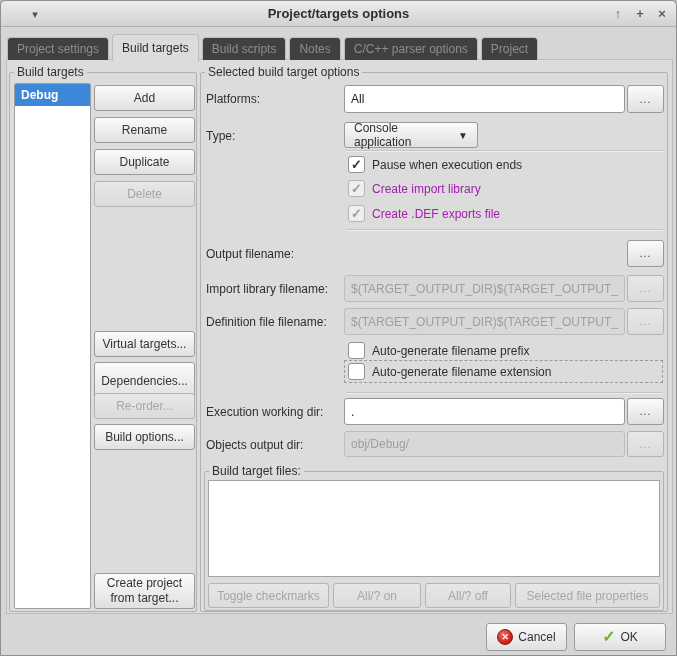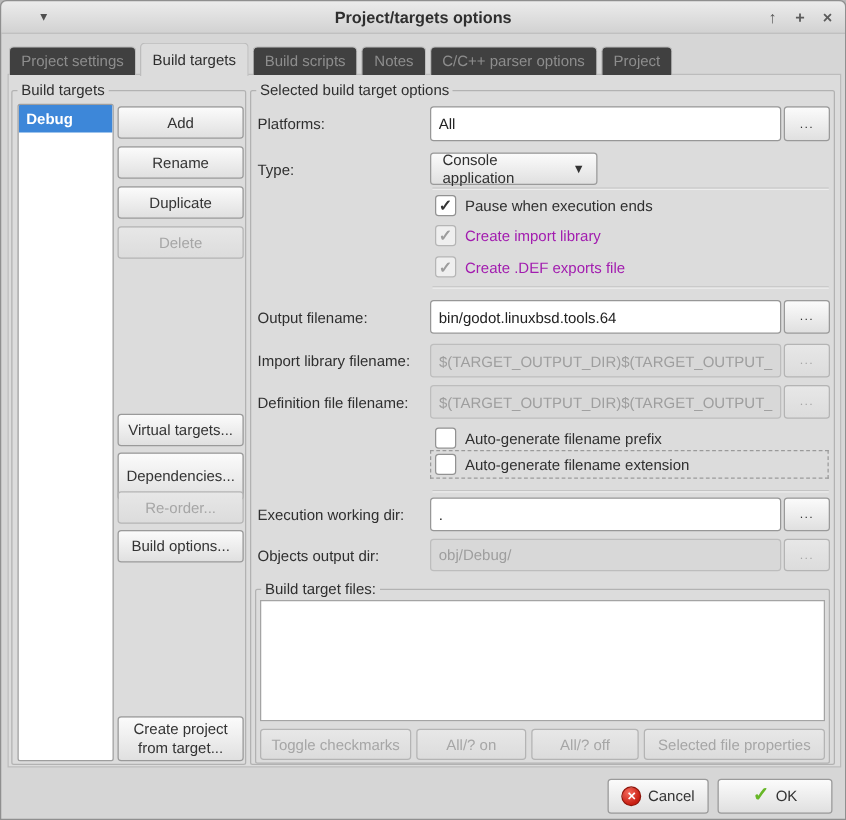--- a/index.html
+++ b/index.html
@@ -137,21 +137,20 @@
   <span class="cb-label disabled" style="left:371px;top:181px;">Create import library</span>
 
   <div class="cb disabled" style="left:347px;top:204px;">
       <span>✓</span>
     </div>
   <span class="cb-label disabled" style="left:371px;top:206px;">Create .DEF exports file</span>
 
   <div class="sep" style="left:345px;top:228px;width:317px;"></div>
 
   <span class="label" style="left:205px;top:246px;">Output filename:</span>
-  <input class="field" style="left: 343px; top: 239px; width: 281px; height: 27px;" value="bin/godot.linuxbsd.tools.64">
   <div class="btn browse" style="left:626px;top:239px;width:37px;height:27px;">...</div>
 
   <span class="label" style="left:205px;top:281px;">Import library filename:</span>
   <input class="field disabled" style="left: 343px; top: 274px; width: 281px; height: 27px;" value="$(TARGET_OUTPUT_DIR)$(TARGET_OUTPUT_BAS">
   <div class="btn browse disabled" style="left:626px;top:274px;width:37px;height:27px;">...</div>
 
   <span class="label" style="left:205px;top:314px;">Definition file filename:</span>
   <input class="field disabled" style="left: 343px; top: 307px; width: 281px; height: 27px;" value="$(TARGET_OUTPUT_DIR)$(TARGET_OUTPUT_BAS">
   <div class="btn browse disabled" style="left:626px;top:307px;width:37px;height:27px;">...</div>
 

